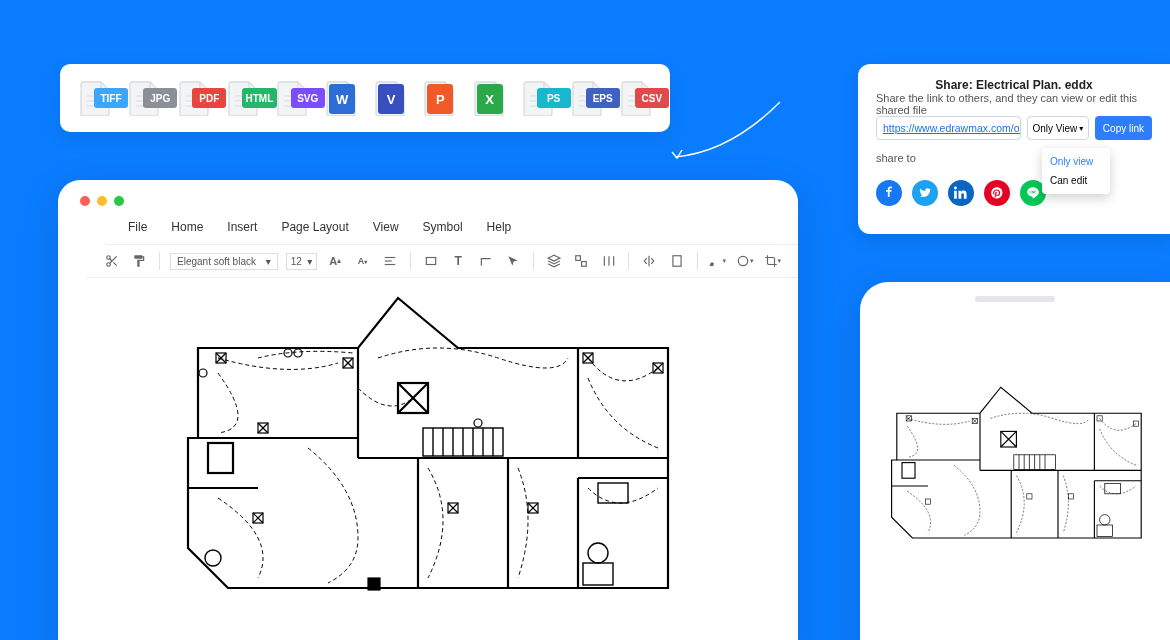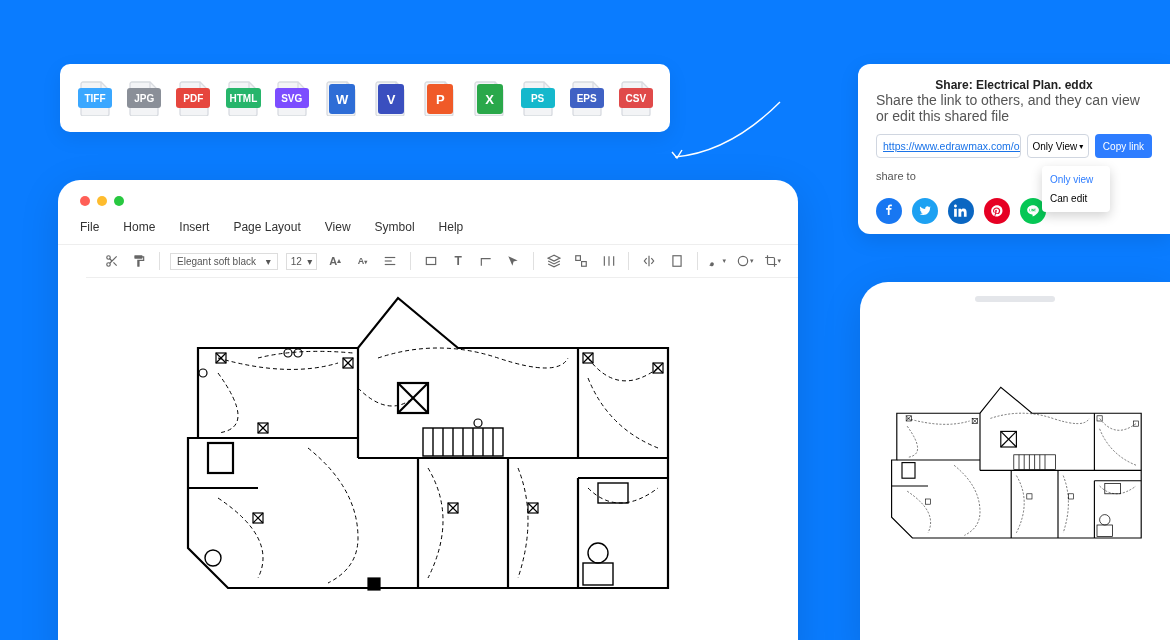--- a/index.html
+++ b/index.html
@@ -8,21 +8,21 @@
 
 .export-strip {
   position: absolute; top: 64px; left: 60px; width: 610px;
   background: #fff; border-radius: 10px; padding: 14px 18px;
   display: flex; gap: 16px; align-items: center;
   box-shadow: 0 6px 20px rgba(0,0,0,0.08);
 }
 .fmt-item { position: relative; width: 44px; height: 40px; }
 .fmt-bg { position: absolute; right: 0; top: 2px; width: 32px; height: 36px; }
 .fmt-badge {
-  position: absolute; left: 0; top: 10px; min-width: 34px; height: 20px;
+  position: absolute; left: 16px; top: 10px; min-width: 34px; height: 20px;
   border-radius: 3px; color: #fff; font-size: 10px; font-weight: 700;
   display: flex; align-items: center; justify-content: center; padding: 0 4px;
 }
 .fmt-doc-icon {
   position: absolute; right: 2px; top: 6px; width: 26px; height: 30px;
   border-radius: 3px; display:flex; align-items:center; justify-content:center;
   color:#fff; font-size:13px; font-weight:700;
 }
 
 
@@ -30,42 +30,42 @@
 
 
 .app-window {
   position: absolute; top: 180px; left: 58px; width: 740px; height: 480px;
   background: #fff; border-radius: 22px 22px 0 0; overflow: hidden;
   box-shadow: 0 10px 40px rgba(0,0,0,0.12);
 }
 .traffic-lights { display: flex; gap: 7px; padding: 16px 0 8px 22px; }
 .tl { width: 10px; height: 10px; border-radius: 50%; }
 .tl.red{background:#ff5f57;} .tl.yellow{background:#febc2e;} .tl.green{background:#28c840;}
-.menubar { display: flex; gap: 24px; padding: 6px 22px 10px; font-size: 12px; color: #333; border-bottom: 1px solid #eee; }
+.menubar { display: flex; gap: 24px; padding: 6px 22px 10px; font-size: 12px; color: #333; border-bottom: 1px solid #eee; margin-left: 48px; }
 .menubar span { cursor: pointer; }
 .toolbar {
   display: flex; align-items: center; gap: 8px; padding: 6px 16px;
   font-size: 11px; color: #555; border-bottom: 1px solid #eee; flex-wrap: nowrap; margin-left: 28px;
 }
 .tb-icon { width: 20px; height: 20px; display:flex;align-items:center;justify-content:center; color:#666; }
 .tb-sep { width:1px; height:18px; background:#e0e0e0; margin: 0 2px;}
 .font-sel { border:1px solid #ddd; font-size:10px; padding:2px 6px; width:110px; display:flex;justify-content:space-between;align-items:center; }
 .size-sel { border:1px solid #ddd; font-size:10px; padding:2px 4px; width:32px; display:flex;justify-content:space-between;align-items:center;}
 .tb-icon svg { width: 14px; height: 14px; }
 .canvas-area { position: relative; width: 100%; height: 400px; background: #fff; }
 .canvas-area svg.plan { position: absolute; top: 10px; left: 100px; }
 
 
 .share-panel {
   position: absolute; top: 64px; right: 0; width: 312px; height: 170px;
   background: #fff; border-radius: 12px 0 0 12px; padding: 14px 18px;
   box-shadow: 0 6px 20px rgba(0,0,0,0.1);
 }
 .share-title { text-align: center; font-size: 12px; font-weight: 600; color: #222; }
-.share-desc { font-size: 14px; color: #555; margin-bottom: 10px; }
+.share-desc { font-size: 11px; color: #555; }
 .share-url-row { display: flex; gap: 6px; margin-bottom: 12px; position: relative;}
 .share-url-input { flex:1; border:1px solid #d0d6e0; border-radius:4px; font-size:10.5px; padding:5px 6px; color:#1a73e8; text-decoration: underline; white-space:nowrap; overflow:hidden;}
 .perm-sel { border:1px solid #d0d6e0; border-radius:4px; font-size:10px; padding:5px 4px; display:flex;align-items:center;gap:2px; width:62px; justify-content:center; position:relative;}
 .copy-btn { background:#2e7dff; color:#fff; border:none; border-radius:4px; font-size:10px; padding:5px 8px; white-space:nowrap; }
 .perm-dropdown {
   position:absolute; top: 32px; right: 42px; width: 68px; background:#fff;
   box-shadow: 0 4px 12px rgba(0,0,0,0.18); border-radius:4px; padding:4px 0; z-index:10;
 }
 .perm-dropdown div { font-size:10px; padding:4px 8px; }
 .perm-dropdown .sel { color:#2e7dff; }

